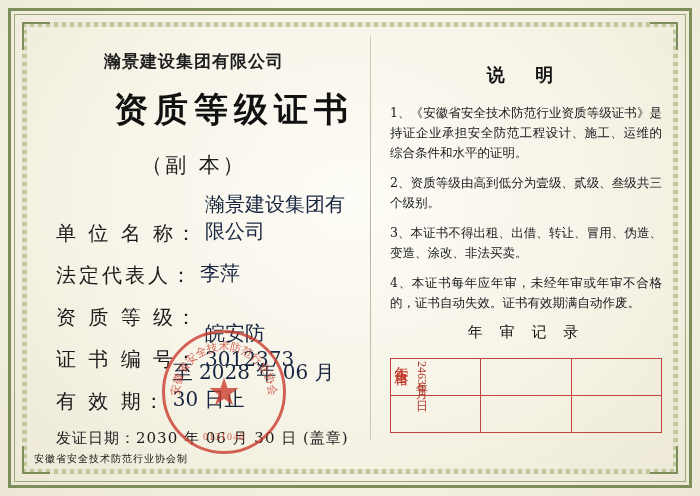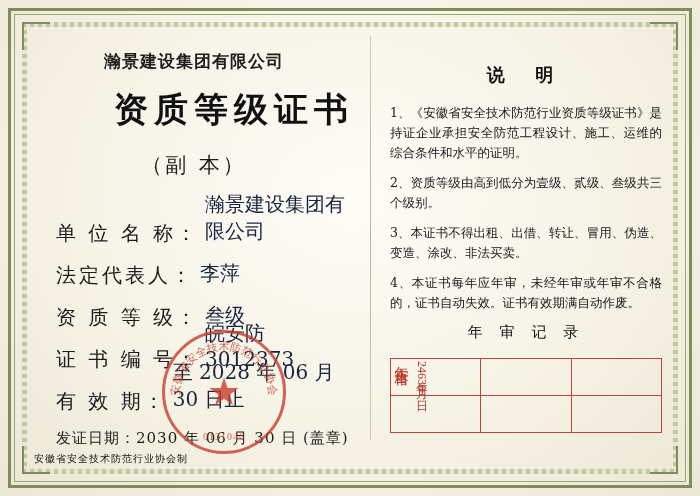--- a/index.html
+++ b/index.html
@@ -175,21 +175,20 @@
         <div class="field-row">
           <span class="field-label">单 位 名 称：</span>
           <span class="field-value hand">瀚景建设集团有限公司</span>
         </div>
         <div class="field-row">
           <span class="field-label">法定代表人：</span>
           <span class="field-value hand">李萍</span>
         </div>
         <div class="field-row">
           <span class="field-label">资 质 等 级：</span>
-          <span class="field-value hand">叁级</span>
         </div>
         <div class="field-row">
           <span class="field-label">证 书 编 号：</span>
           <span class="field-value hand">皖安防 3012373</span>
         </div>
         <div class="field-row">
           <span class="field-label">有 效 期：</span>
           <span class="field-value hand">至 2028 年 06 月 30 日止</span>
         </div>
         <div class="date-row">发证日期：2030 年 06 月 30 日 (盖章)</div>

